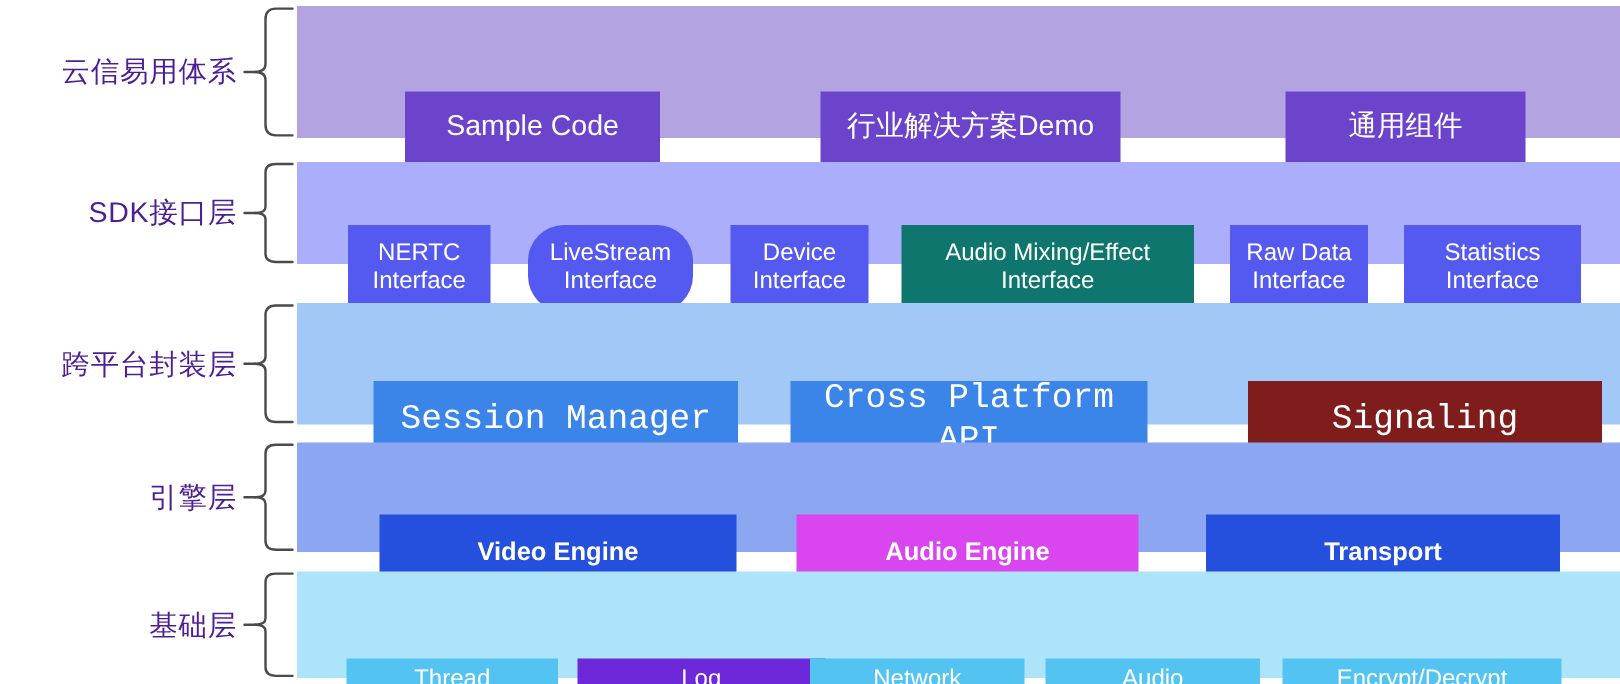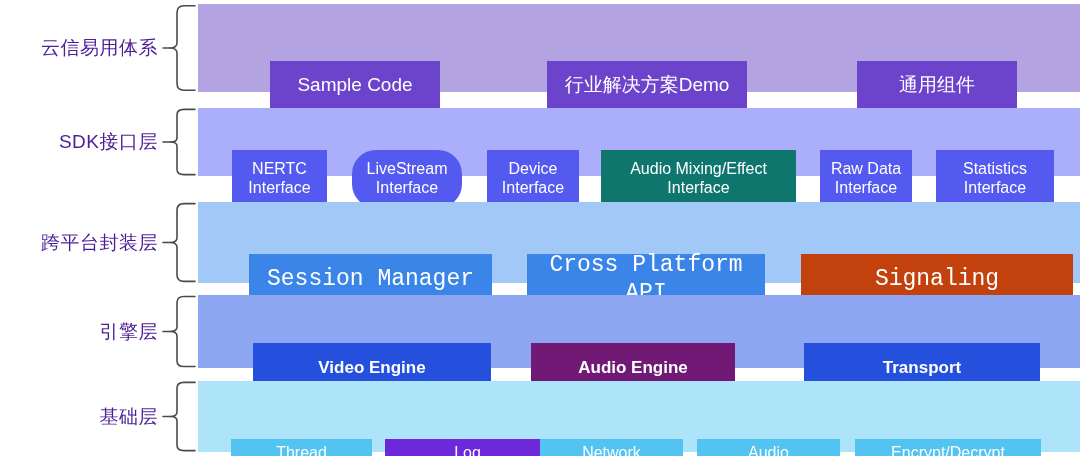--- a/index.html
+++ b/index.html
@@ -148,36 +148,36 @@
       <div class="layer-brace">
         <svg viewBox="0 0 34 100" preserveAspectRatio="none">
           <path d="M33 2 H22 Q15 2 15 10 V44 Q15 50 8 50 Q15 50 15 56 V90 Q15 98 22 98 H33" fill="none" stroke="#4a4a4a" stroke-width="1.6" vector-effect="non-scaling-stroke" stroke-linecap="round" stroke-linejoin="round"></path>
           <path d="M8 50 H1" fill="none" stroke="#4a4a4a" stroke-width="1.6" vector-effect="non-scaling-stroke" stroke-linecap="round"></path>
         </svg>
       </div>
       <div class="layer-band" style="background: rgb(162, 200, 248);">
         <div class="band-inner" style="position: relative;">
           <div class="node" style="position: absolute; left: 51px; width: 243px; background: rgb(59, 133, 232); top: 50%; transform: translateY(-50%);">Session Manager</div>
           <div class="node" style="position: absolute; left: 329px; width: 238px; background: rgb(59, 133, 232); top: 50%; transform: translateY(-50%);">Cross Platform API</div>
-          <div class="node" style="position: absolute; left: 603px; width: 272px; background: #c2410c; top: 50%; transform: translateY(-50%);">Signaling</div>
+          <div class="node" style="position: absolute; left: 634px; width: 236px; background: #7f1d1d; top: 50%; transform: translateY(-50%);">Signaling</div>
         </div>
       </div>
     </div>
     <div class="layer-row row-engine" style="top: 295px; height: 73px;">
       <div class="layer-label">引擎层</div>
       <div class="layer-brace">
         <svg viewBox="0 0 34 100" preserveAspectRatio="none">
           <path d="M33 2 H22 Q15 2 15 10 V44 Q15 50 8 50 Q15 50 15 56 V90 Q15 98 22 98 H33" fill="none" stroke="#4a4a4a" stroke-width="1.6" vector-effect="non-scaling-stroke" stroke-linecap="round" stroke-linejoin="round"></path>
           <path d="M8 50 H1" fill="none" stroke="#4a4a4a" stroke-width="1.6" vector-effect="non-scaling-stroke" stroke-linecap="round"></path>
         </svg>
       </div>
       <div class="layer-band" style="background: rgb(141, 166, 242); font-weight: bold;">
         <div class="band-inner" style="position: relative;">
           <div class="node" style="position: absolute; left: 55px; width: 238px; background: rgb(36, 80, 221); top: 50%; transform: translateY(-50%);">Video Engine</div>
-          <div class="node" style="position: absolute; left: 333px; width: 204px; background: #701a75; top: 50%; transform: translateY(-50%);">Audio Engine</div>
+          <div class="node" style="position: absolute; left: 333px; width: 228px; background: #d946ef; top: 50%; transform: translateY(-50%);">Audio Engine</div>
           <div class="node" style="position: absolute; left: 606px; width: 236px; background: rgb(36, 80, 221); top: 50%; transform: translateY(-50%);">Transport</div>
         </div>
       </div>
     </div>
     <div class="layer-row row-base" style="top: 381px; height: 71px;">
       <div class="layer-label">基础层</div>
       <div class="layer-brace">
         <svg viewBox="0 0 34 100" preserveAspectRatio="none">
           <path d="M33 2 H22 Q15 2 15 10 V44 Q15 50 8 50 Q15 50 15 56 V90 Q15 98 22 98 H33" fill="none" stroke="#4a4a4a" stroke-width="1.6" vector-effect="non-scaling-stroke" stroke-linecap="round" stroke-linejoin="round"></path>
           <path d="M8 50 H1" fill="none" stroke="#4a4a4a" stroke-width="1.6" vector-effect="non-scaling-stroke" stroke-linecap="round"></path>

